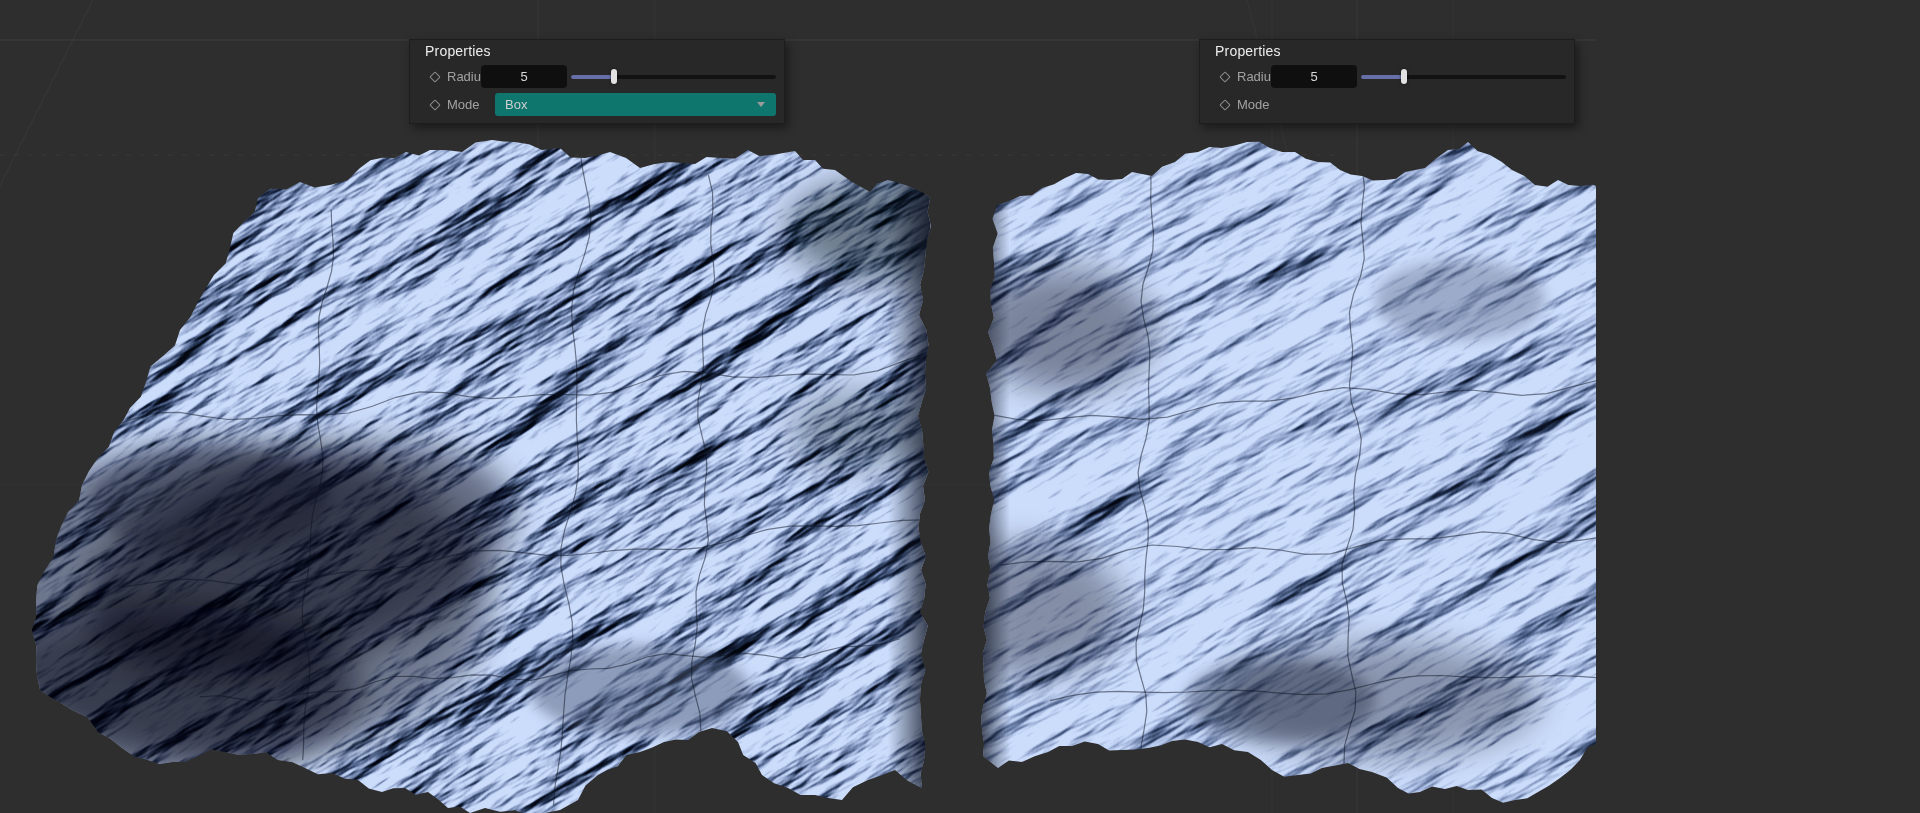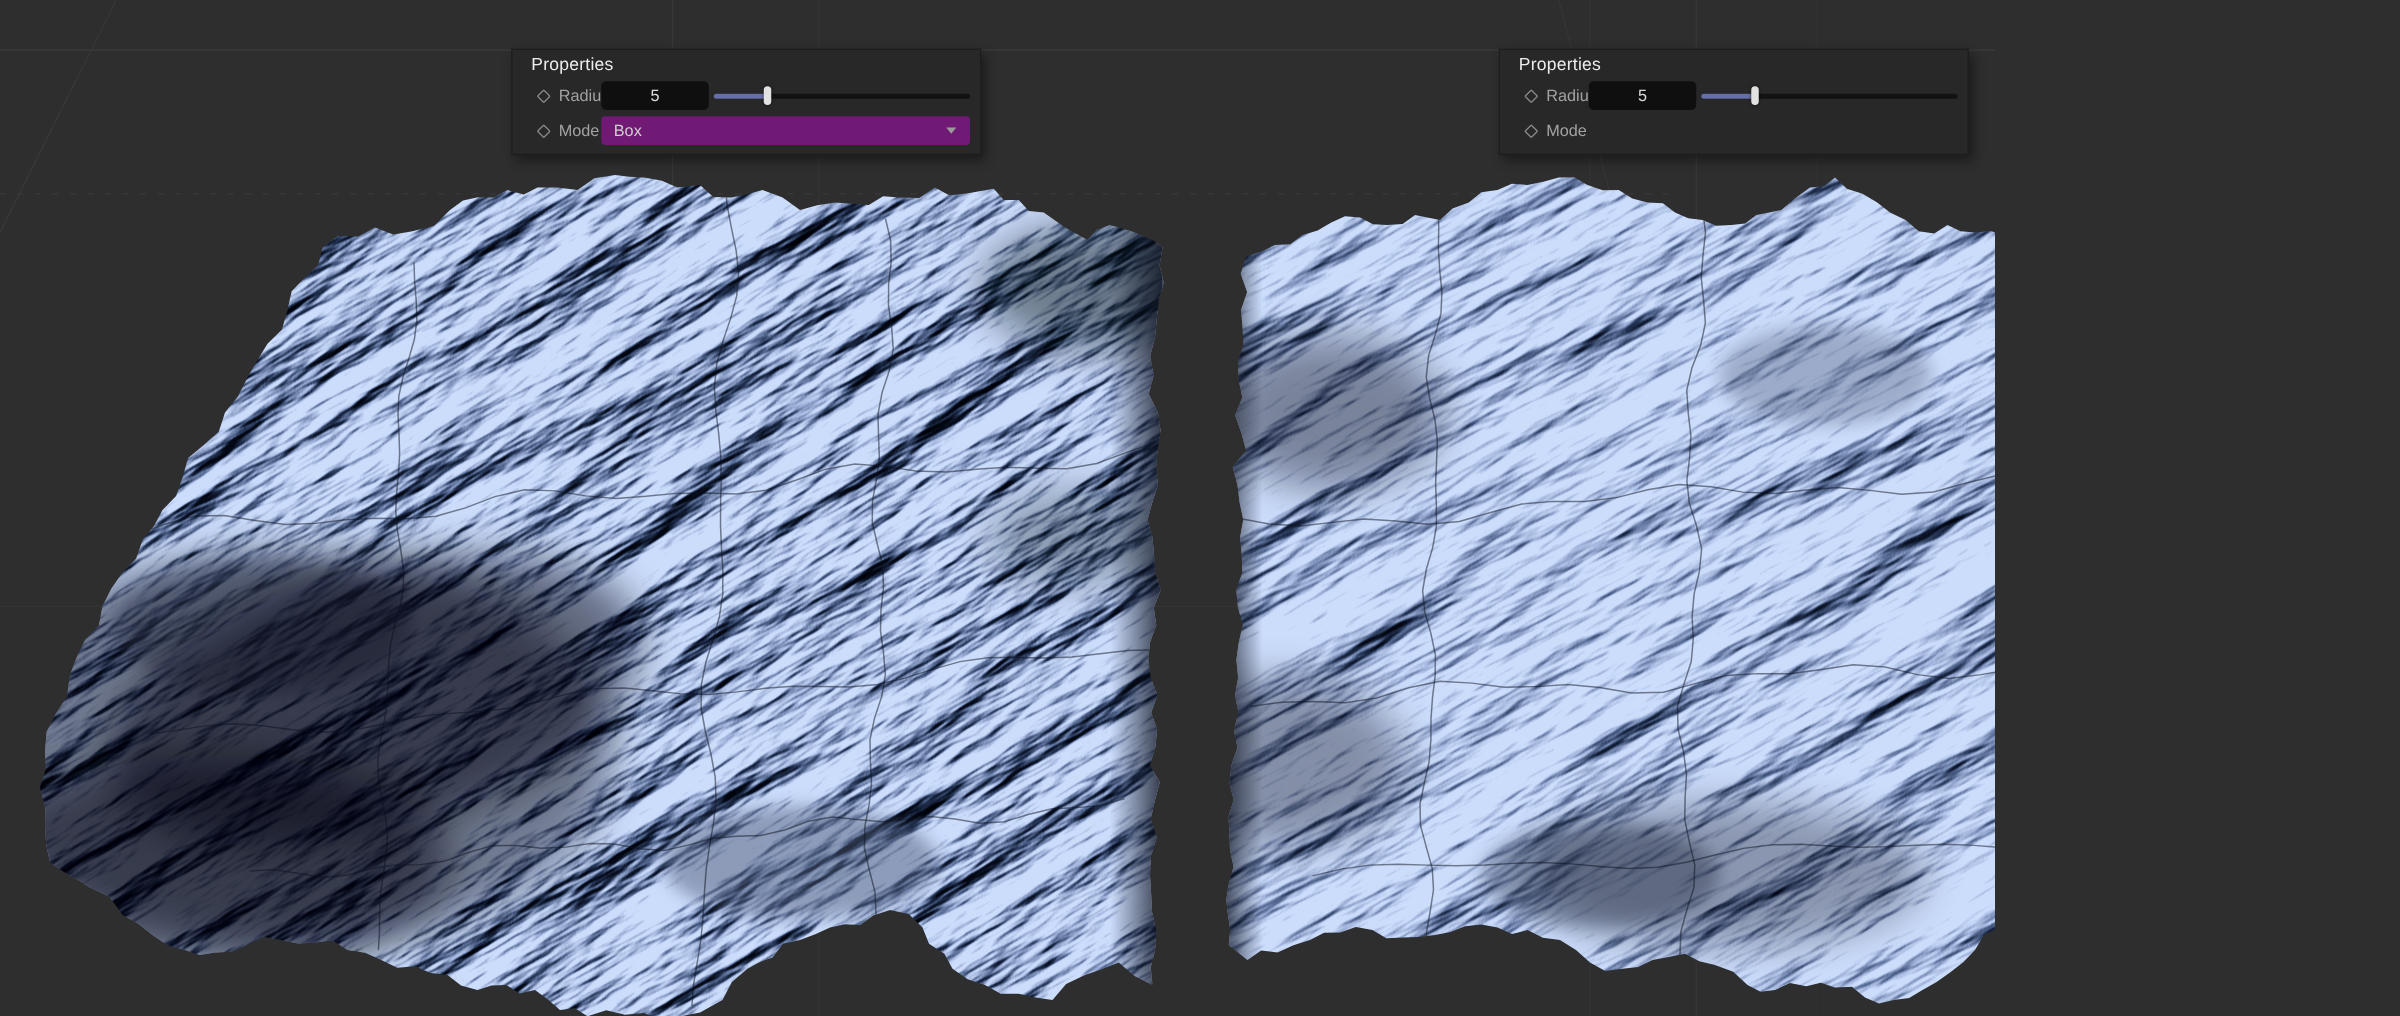--- a/index.html
+++ b/index.html
@@ -21,21 +21,21 @@
   .diamond{position:absolute;left:21px;top:8px;width:6px;height:6px;border:1px solid #8a8a8a;
            transform:rotate(45deg);border-radius:1px;}
   .lbl{position:absolute;left:37px;top:4px;font-size:13px;color:#a2a2a2;}
   .numbox{position:absolute;left:71px;top:0;width:86px;height:23px;background:#0f0f0f;
           border-radius:4px;color:#d9d9d9;font-size:13px;text-align:center;line-height:23px;cursor:text;}
   .sliderwrap{position:absolute;left:161px;right:8px;top:0;height:23px;cursor:pointer;}
   .slider-track{position:absolute;left:0;right:0;top:10px;height:4px;background:#121212;border-radius:2px;}
   .slider-fill{position:absolute;left:0;top:10px;height:4px;background:#666fa8;border-radius:2px;}
   .slider-handle{position:absolute;top:4px;width:6px;height:15px;background:#e2e2e2;border-radius:3px;
                  box-shadow:0 0 3px rgba(0,0,0,.6);}
-  .ddl{position:absolute;left:71px;right:8px;top:0;height:23px;background:#701a75;border-radius:3px;
+  .ddl{position:absolute;left:85px;right:8px;top:0;height:23px;background:#0f766e;border-radius:3px;
        color:#cfcfcf;font-size:13px;line-height:23px;padding-left:10px;box-sizing:border-box;cursor:pointer;}
   .dd-arrow{position:absolute;right:11px;top:9px;width:0;height:0;border-left:4px solid transparent;
             border-right:4px solid transparent;border-top:5px solid #9b9b9b;}
 </style>
 </head>
 <body>
 
 <div id="stage">
 
   <div id="viewport">

